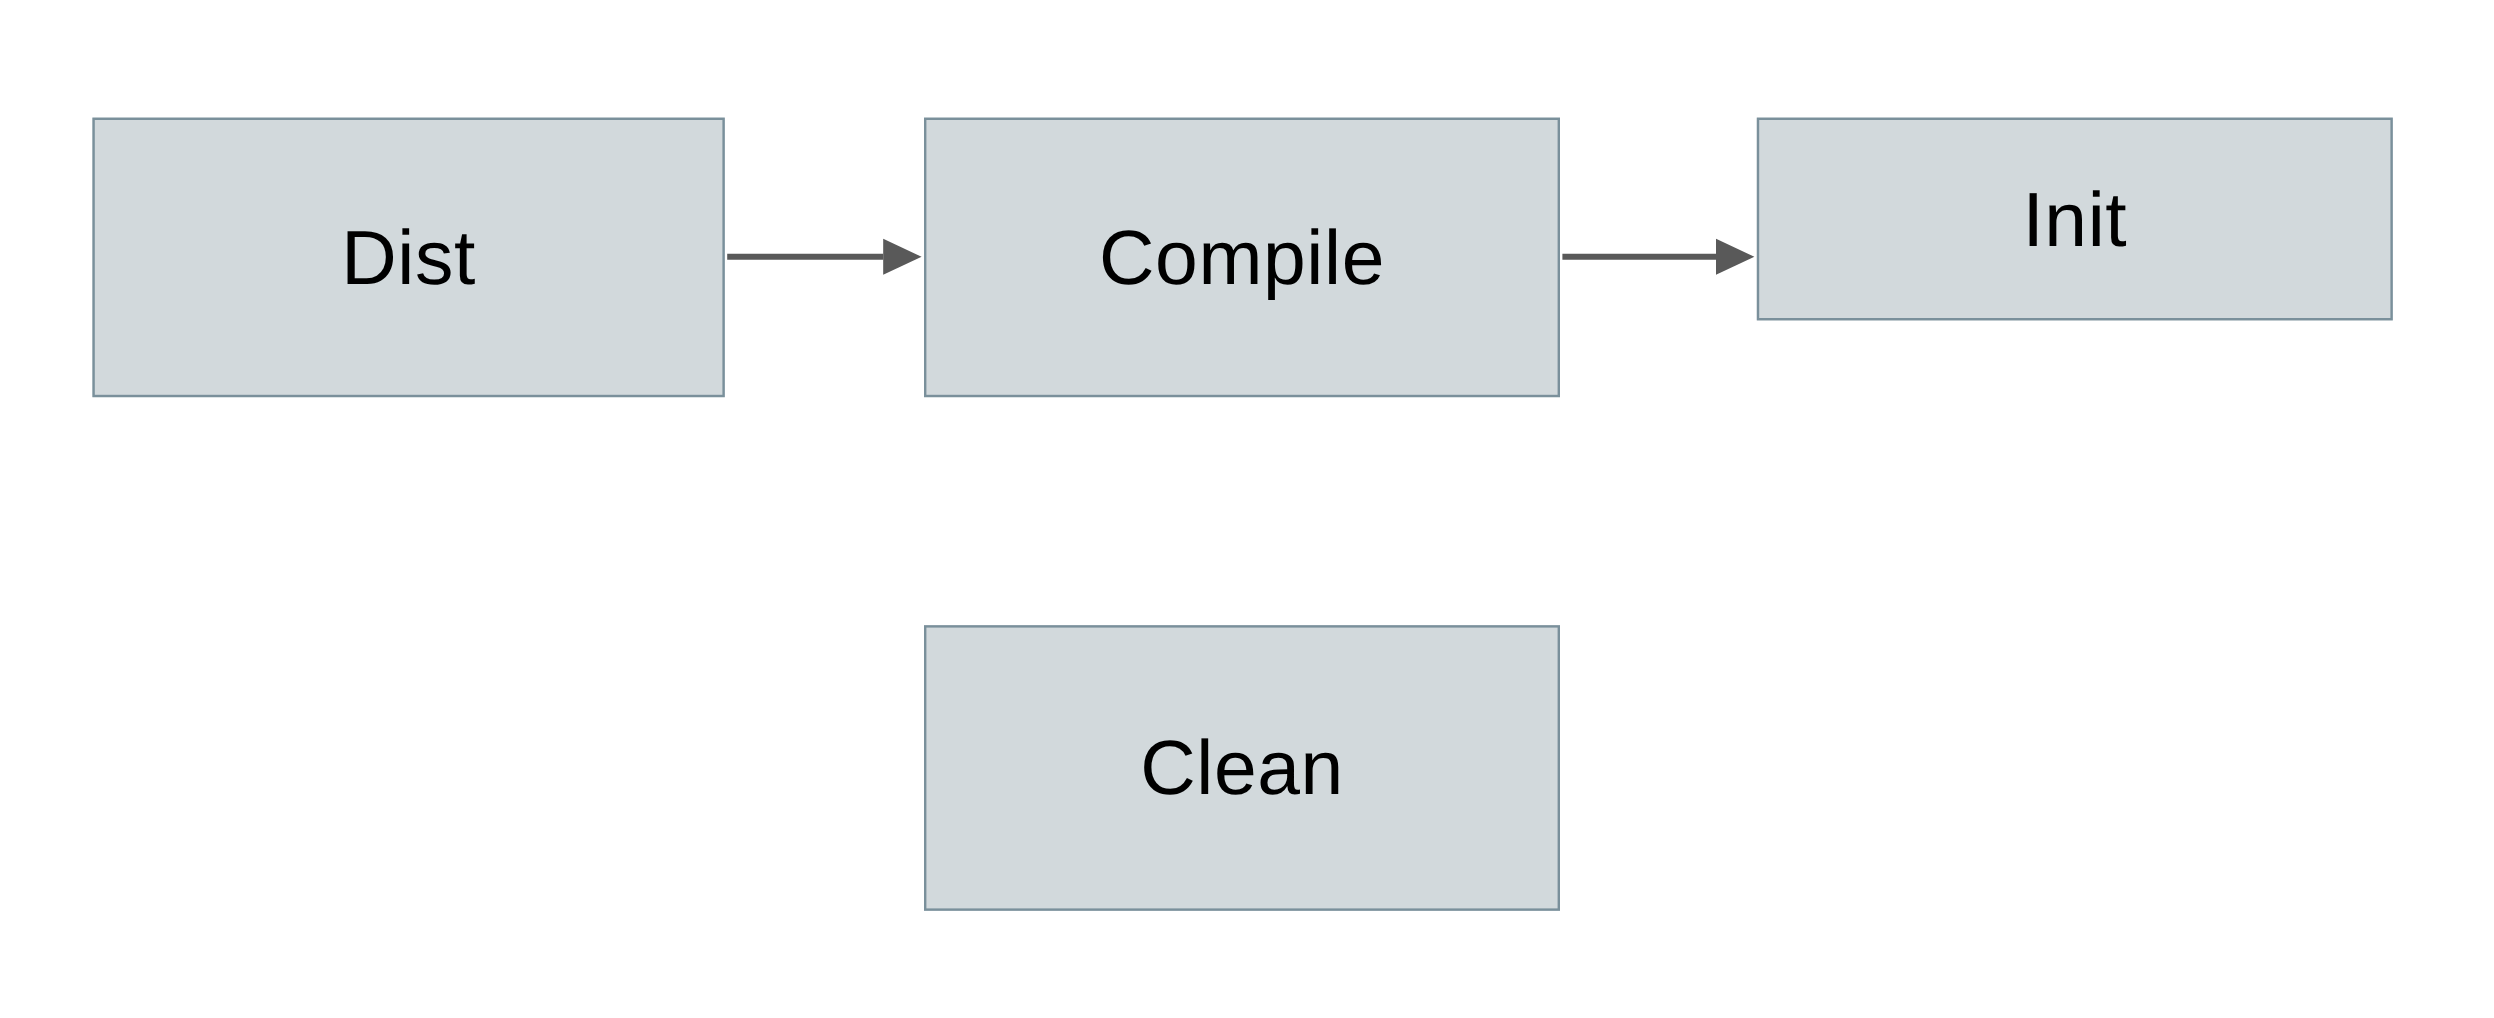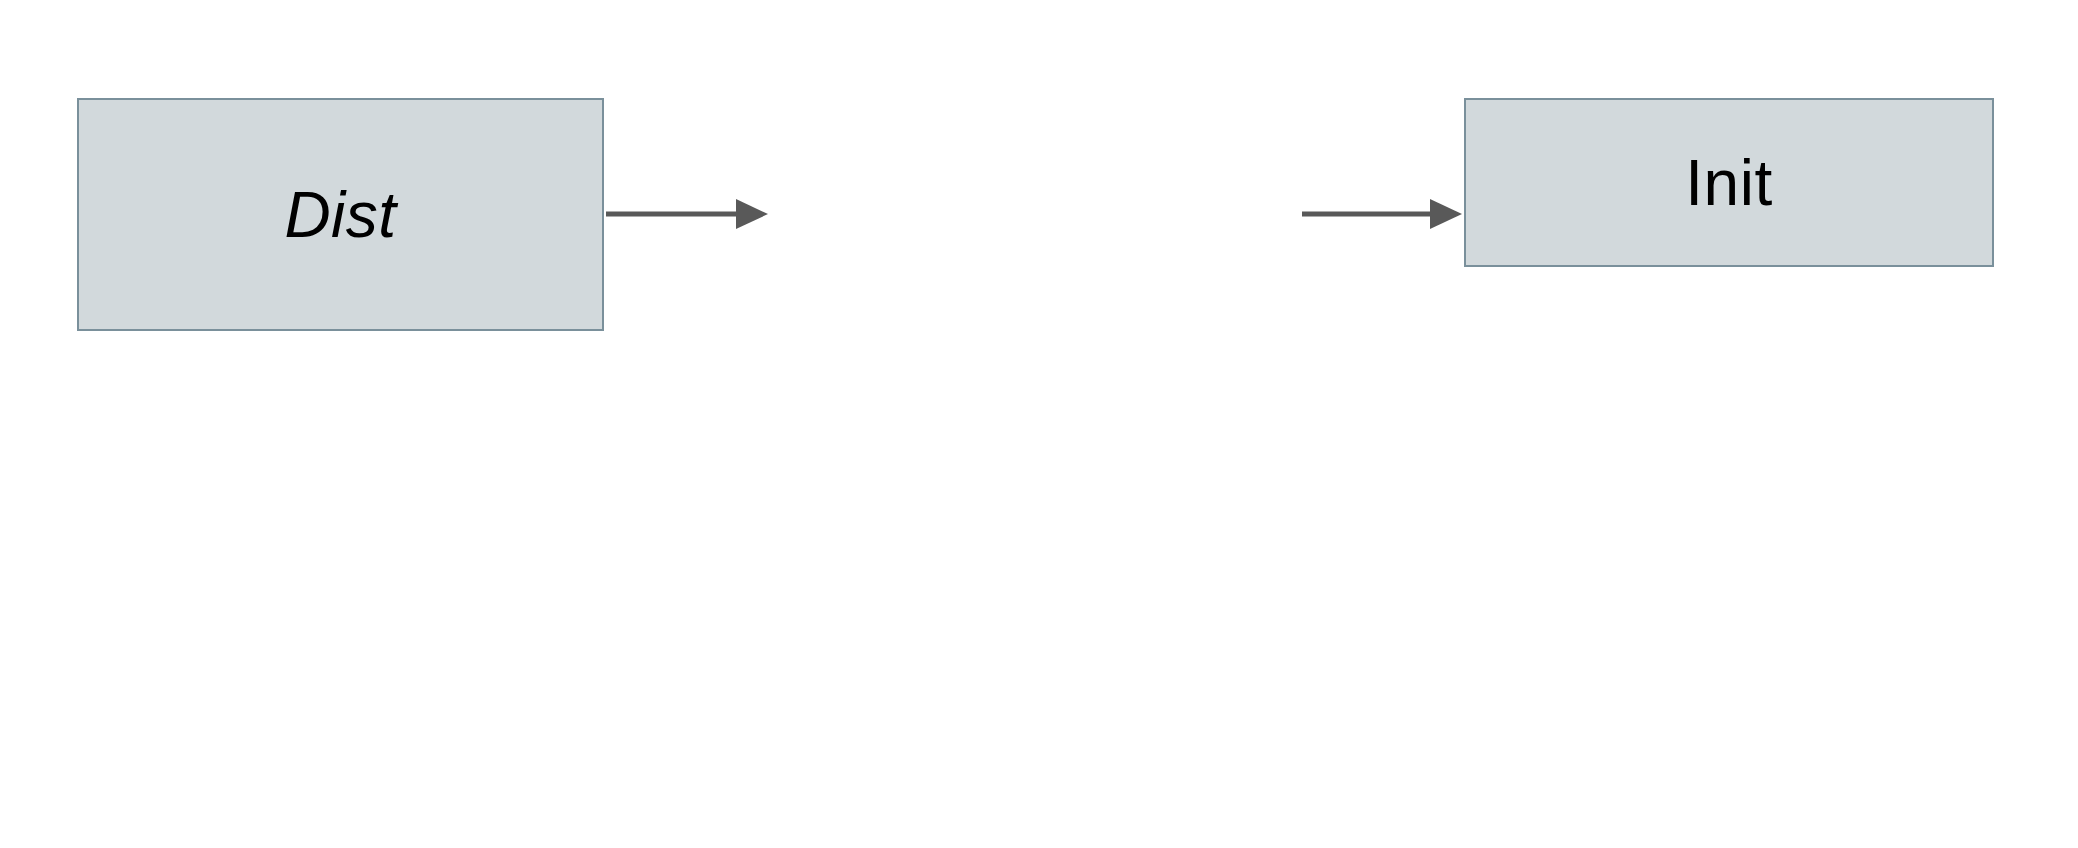--- a/index.html
+++ b/index.html
@@ -25,21 +25,21 @@
     box-sizing: border-box;
     display: flex;
     align-items: center;
     justify-content: center;
   }
   .node-label {
     font-size: 64px;
     color: var(--text, #000000);
     letter-spacing: 0.5px;
   }
-  #node-dist    { left: 77px;   top: 98px;  width: 527px; height: 233px; font-style: italic; }
+  #node-dist    { left: 77px;   top: 98px;  width: 527px; height: 233px; }
   #node-compile { left: 770px;  top: 98px;  width: 530px; height: 233px; }
   #node-init    { left: 1464px; top: 98px;  width: 530px; height: 169px; }
   #node-clean   { left: 770px;  top: 521px; width: 530px; height: 238px; }
   svg.edges {
     position: absolute;
     inset: 0;
     width: 2078px;
     height: 848px;
     pointer-events: none;
   }
@@ -53,25 +53,31 @@
 </style>
 </head>
 <body style="--bg: #ffffff; --node-fill: #d2d9dc; --node-border: #7a909b; --arrow: #595959; --text: #000000;">
 
 <div class="canvas">
 
   <div class="node" id="node-dist">
     <span class="node-label">Dist</span>
   </div>
 
+  <div class="node" id="node-compile">
+    <span class="node-label">Compile</span>
+  </div>
 
   <div class="node" id="node-init">
     <span class="node-label">Init</span>
   </div>
 
+  <div class="node" id="node-clean">
+    <span class="node-label">Clean</span>
+  </div>
 
   <svg class="edges" viewBox="0 0 2078 848" xmlns="http://www.w3.org/2000/svg" aria-hidden="true">
     <g>
       <line x1="606" y1="214" x2="736" y2="214"></line>
       <polygon points="736,199 768,214 736,229"></polygon>
     </g>
     <g>
       <line x1="1302" y1="214" x2="1430" y2="214"></line>
       <polygon points="1430,199 1462,214 1430,229"></polygon>
     </g>

